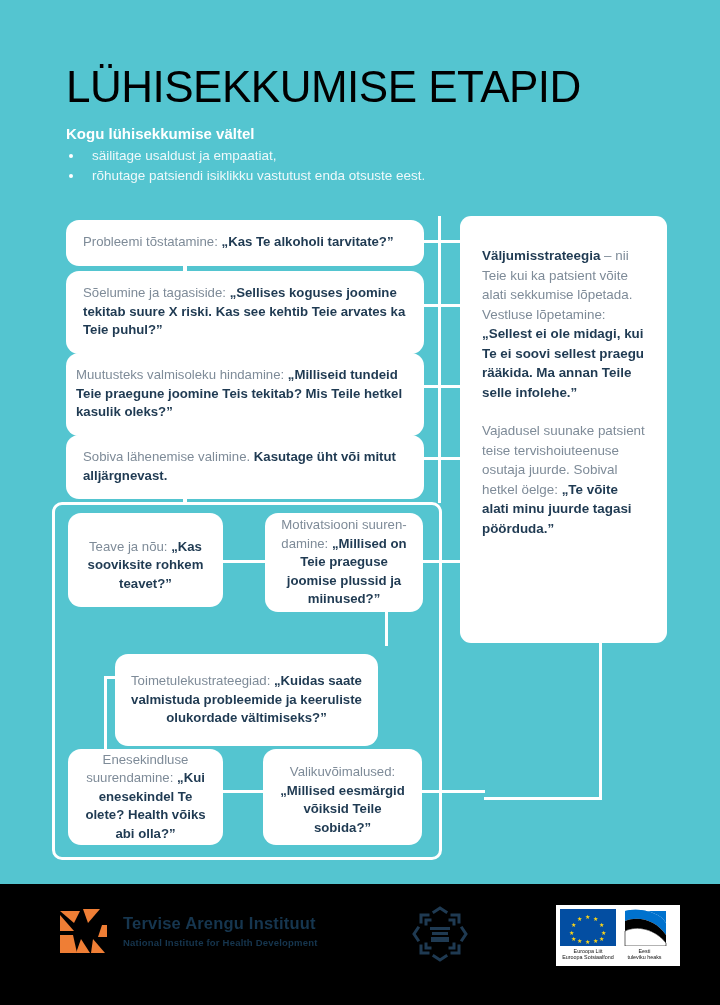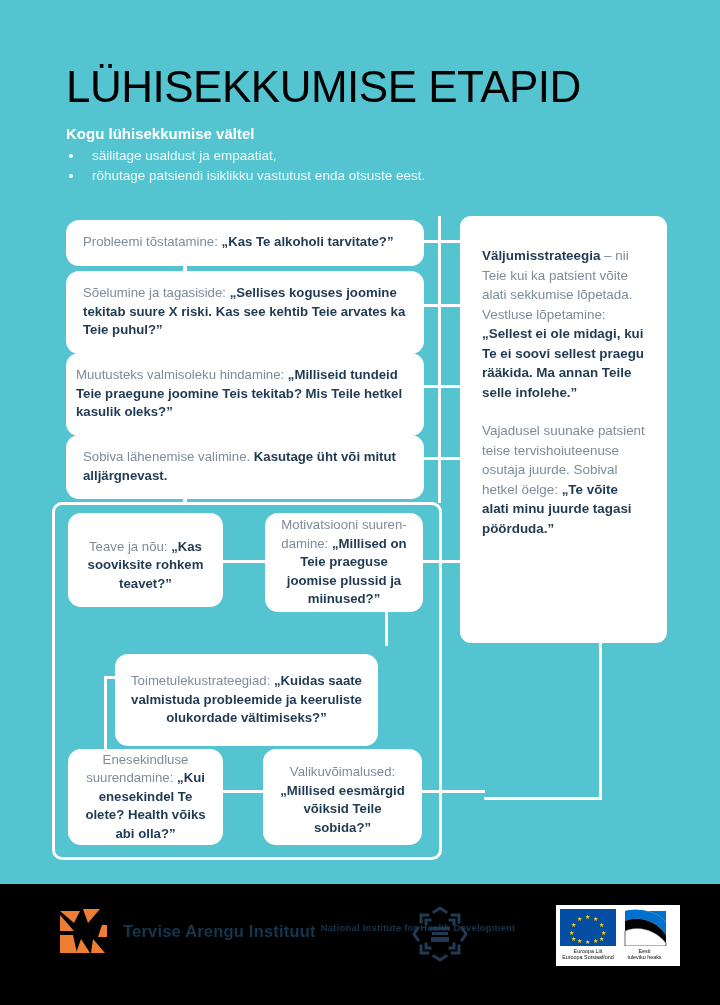--- a/index.html
+++ b/index.html
@@ -62,21 +62,21 @@
   .panel p{margin:0;}
   .panel p + p{margin-top:19px;}
 
   
   .footer{
     position:absolute;left:0;top:884px;width:720px;height:121px;
     background:#000000;
   }
   .tai{position:absolute;left:57px;top:21px;display:flex;align-items:center;gap:14px;}
   .tai-mark{position:relative;width:52px;height:52px;}
-  .tai-txt{display:flex;flex-direction:row;gap:5px;}
+  .tai-txt{display:flex;flex-direction:column;gap:5px;}
   .tai-name{font-size:16.5px;font-weight:700;color:#16364f;letter-spacing:0.2px;line-height:18px;}
   .tai-sub{font-size:9.5px;font-weight:700;color:#16364f;letter-spacing:0.2px;line-height:11px;}
 
   .mid-logo{position:absolute;left:412px;top:906px;width:56px;height:56px;}
 
   .eu-block{
     position:absolute;left:556px;top:905px;width:124px;height:61px;
     background:#ffffff;display:flex;align-items:flex-start;
     padding:4px 4px 3px 4px;box-sizing:border-box;gap:5px;
   }

